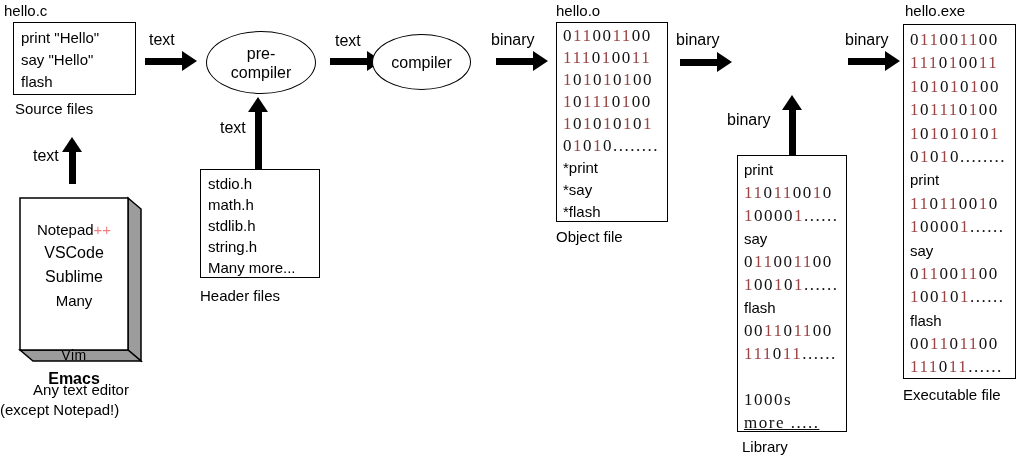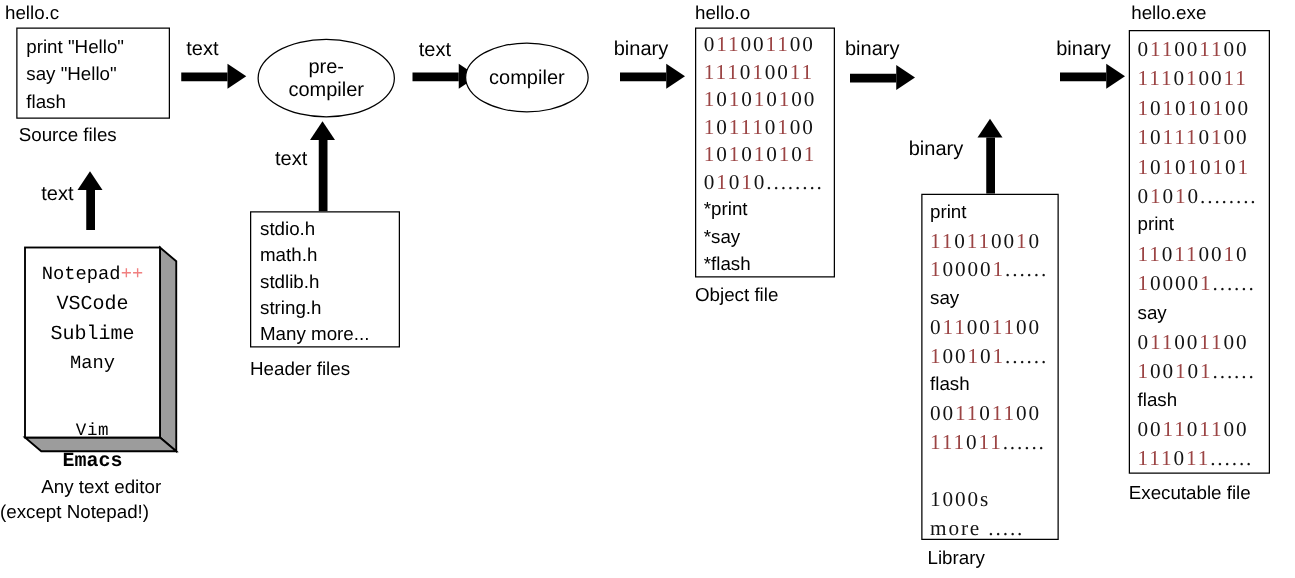--- a/index.html
+++ b/index.html
@@ -110,21 +110,21 @@
   <div class="arrow-u" style="left:62px; top:137px;">
     <div class="head"></div>
     <div class="shaft" style="height:32px;"></div>
   </div>
 
   <svg class="abs" style="left:18px; top:196px;" width="130" height="174" viewBox="0 0 130 174">
     <polygon points="110,2 123,13 123,165 110,154" stroke="#000" stroke-width="1.5" fill="#9c9c9c"></polygon>
     <polygon points="2,154 110,154 123,165 15,165" stroke="#000" stroke-width="1.5" fill="#9c9c9c"></polygon>
     <rect x="2" y="2" width="108" height="152" fill="#fff" stroke="#000" stroke-width="1.5"></rect>
   </svg>
-  <div class="abs" style="left:20px; top:200px; width:108px; padding-top:8px;font-family:Liberation Mono, monospace;">
+  <div class="abs" style="left:20px; top:200px; width:108px; padding-top:18px;">
     <div class="ed ed-notepad"><span>Notepad</span><span class="plus">++</span></div>
     <div class="ed ed-vscode">VSCode</div>
     <div class="ed ed-sublime">Sublime</div>
     <div class="ed ed-atom">Many</div>
     <div class="ed ed-vim">Vim</div>
     <div class="ed ed-emacs">Emacs</div>
   </div>
   <div class="abs cap" style="left:0px; top:381px; width:162px; text-align:center;">Any text editor</div>
   <div class="abs cap" style="left:0px; top:401px; width:162px; text-align:left;">(except Notepad!)</div>
 
@@ -152,21 +152,21 @@
     <div class="row bin" style="height:23px; line-height:23px;"><span class="one">1</span><span class="one">1</span>0<span class="one">1</span><span class="one">1</span>00<span class="one">1</span>0</div>
     <div class="row bin" style="height:23px; line-height:23px;"><span class="one">1</span>0000<span class="one">1</span>......</div>
     <div class="row sans" style="height:23px; line-height:23px;">say</div>
     <div class="row bin" style="height:23px; line-height:23px;">0<span class="one">1</span><span class="one">1</span>00<span class="one">1</span><span class="one">1</span>00</div>
     <div class="row bin" style="height:23px; line-height:23px;"><span class="one">1</span>00<span class="one">1</span>0<span class="one">1</span>......</div>
     <div class="row sans" style="height:23px; line-height:23px;">flash</div>
     <div class="row bin" style="height:23px; line-height:23px;">00<span class="one">1</span><span class="one">1</span>0<span class="one">1</span><span class="one">1</span>00</div>
     <div class="row bin" style="height:23px; line-height:23px;"><span class="one">1</span><span class="one">1</span><span class="one">1</span>0<span class="one">1</span><span class="one">1</span>......</div>
     <div class="row" style="height:23px; line-height:23px;"></div>
     <div class="row ser" style="height:23px; line-height:23px;">1000s</div>
-    <div class="row ser" style="height:23px; line-height:23px;">more .....</div>
+    <div class="row ser" style="height:23px; line-height:23px;text-decoration:underline;">more .....</div>
   </div>
   <div class="abs cap" style="left:742px; top:438px;">Library</div>
 
   <div class="abs filelbl" style="left:905px; top:2px;">hello.exe</div>
   <div class="box" style="left:903px; top:24px; width:113px; height:355px; padding:3px 0 0 6px;">
     <div class="row bin" style="height:23.4px; line-height:23.4px;">0<span class="one">1</span><span class="one">1</span>00<span class="one">1</span><span class="one">1</span>00</div>
     <div class="row bin" style="height:23.4px; line-height:23.4px;"><span class="one">1</span><span class="one">1</span><span class="one">1</span>0<span class="one">1</span>00<span class="one">1</span><span class="one">1</span></div>
     <div class="row bin" style="height:23.4px; line-height:23.4px;"><span class="one">1</span>0<span class="one">1</span>0<span class="one">1</span>0<span class="one">1</span>00</div>
     <div class="row bin" style="height:23.4px; line-height:23.4px;"><span class="one">1</span>0<span class="one">1</span><span class="one">1</span><span class="one">1</span>0<span class="one">1</span>00</div>
     <div class="row bin" style="height:23.4px; line-height:23.4px;"><span class="one">1</span>0<span class="one">1</span>0<span class="one">1</span>0<span class="one">1</span>0<span class="one">1</span></div>

